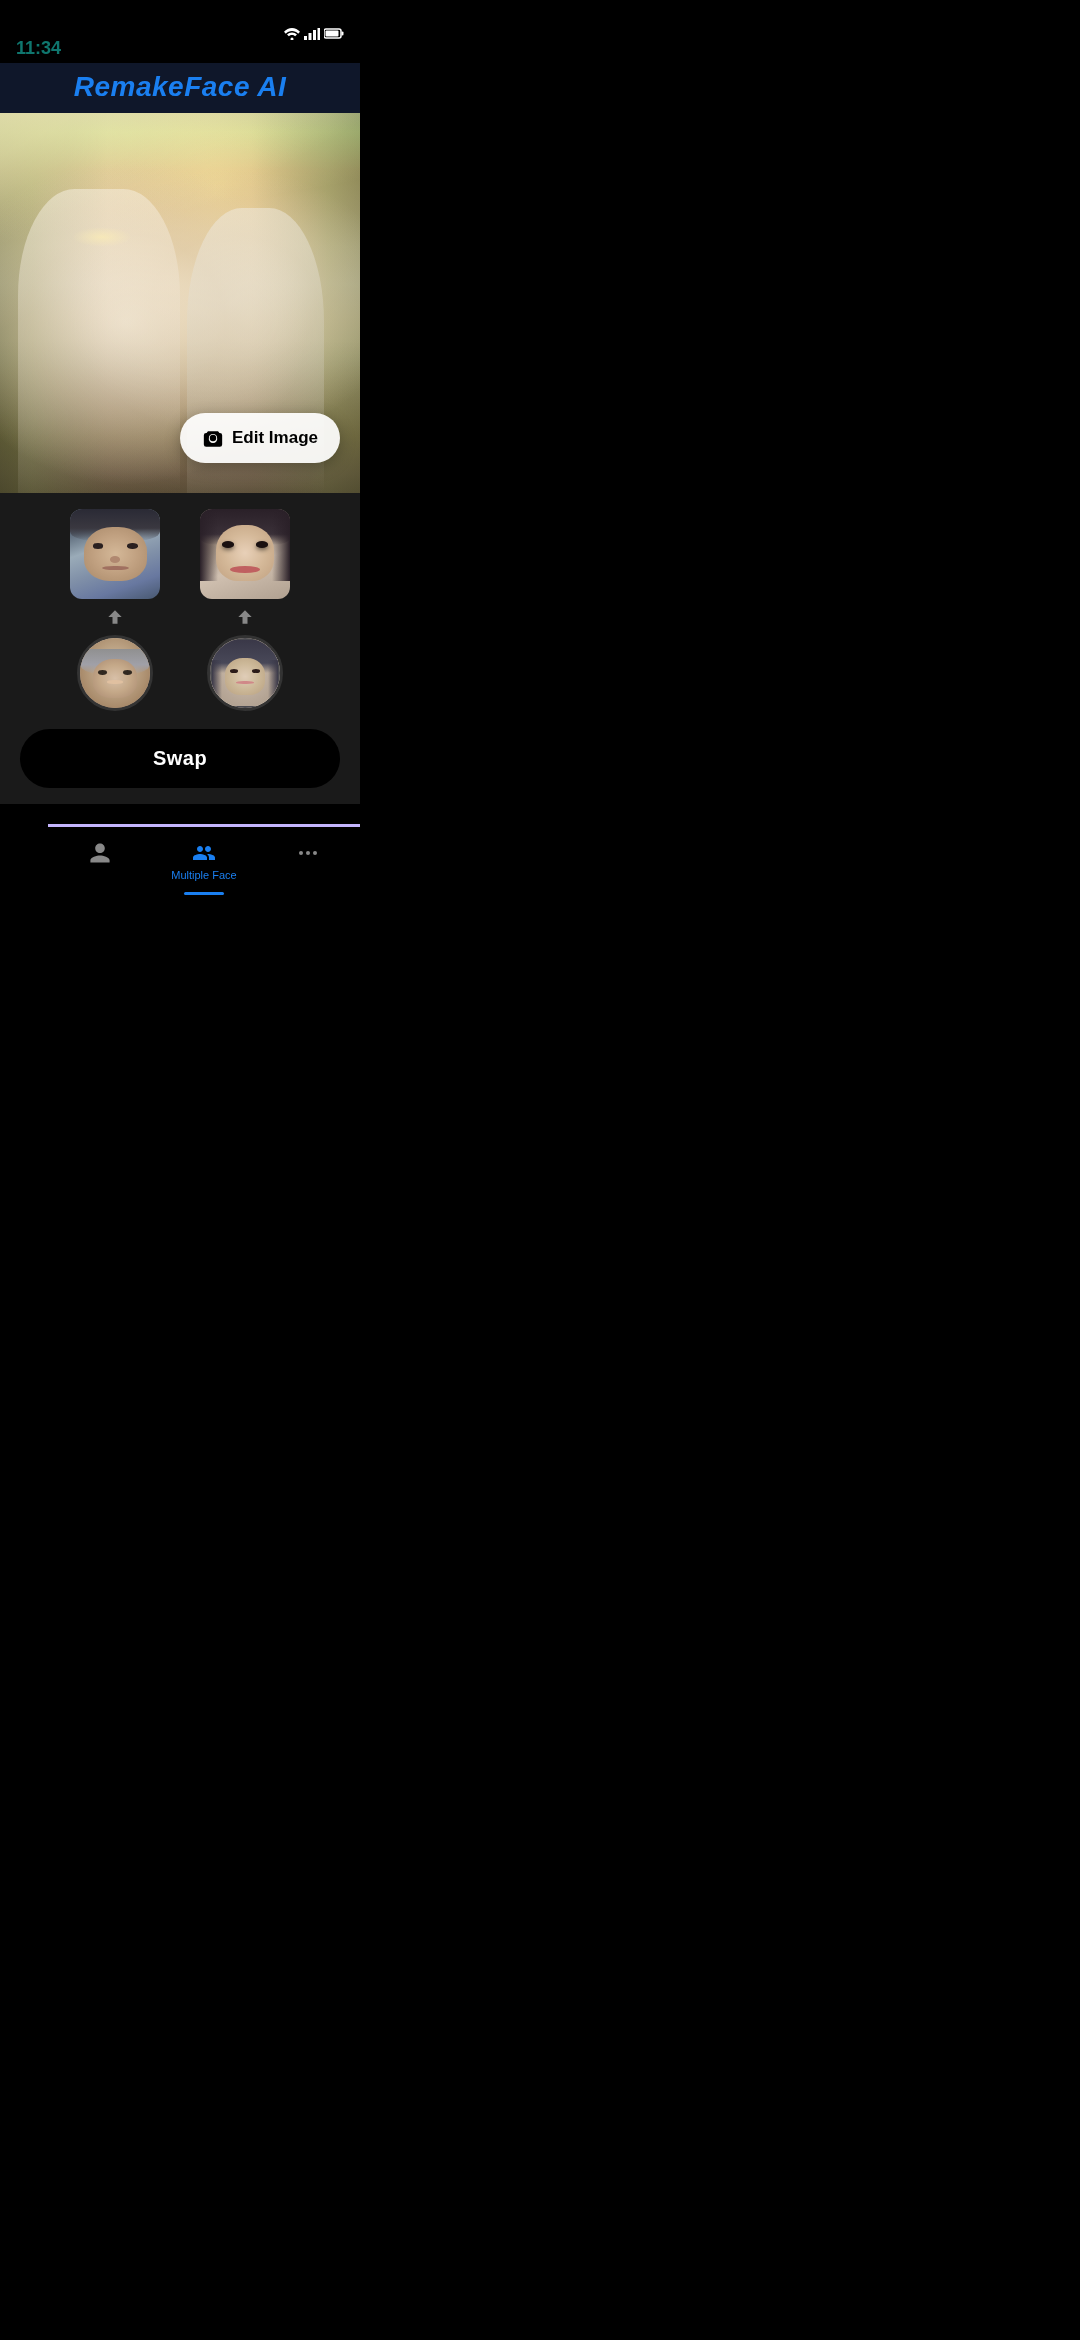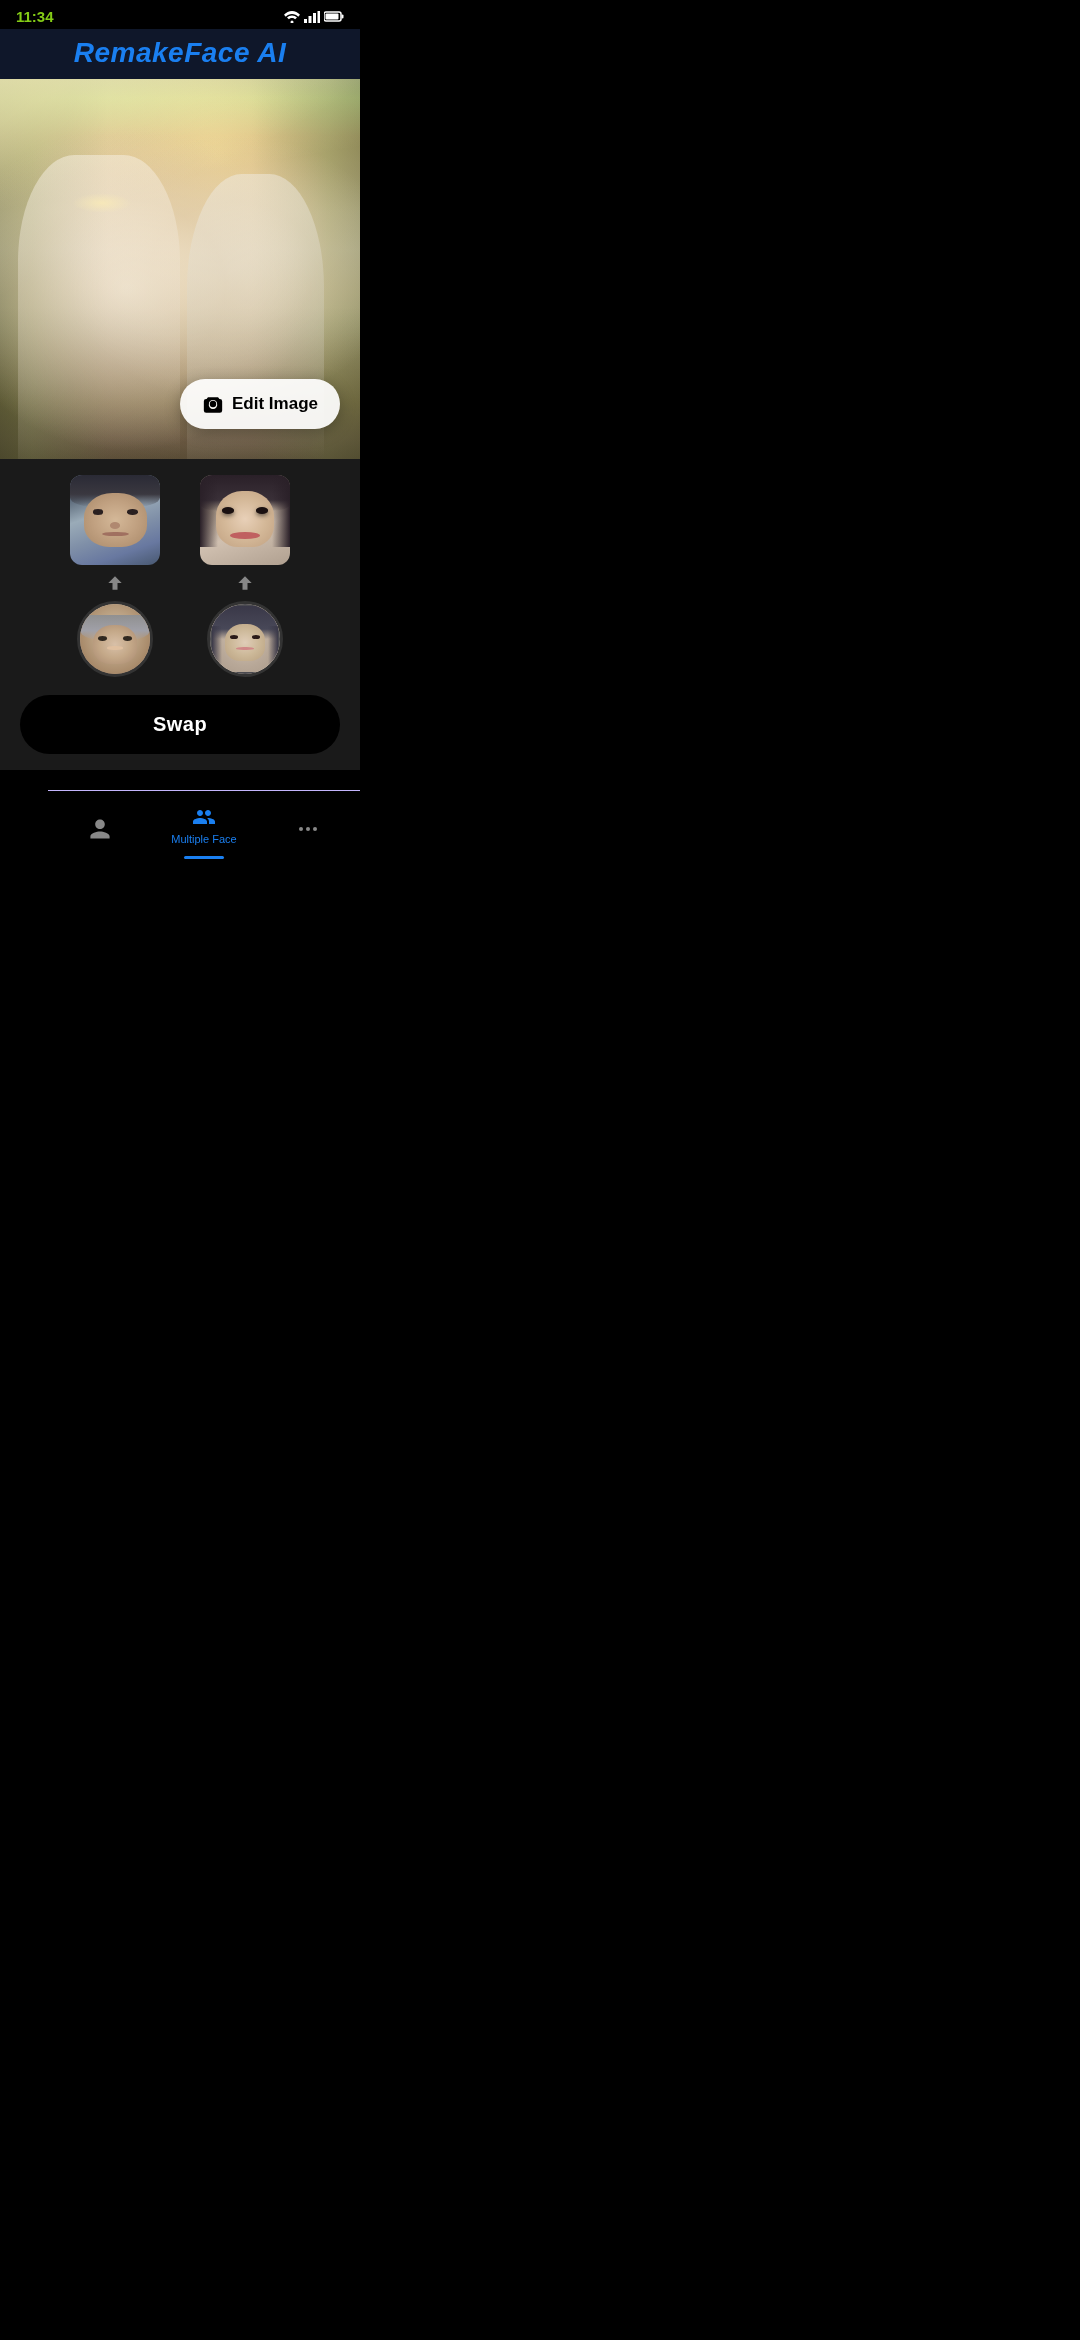--- a/index.html
+++ b/index.html
@@ -22,23 +22,24 @@
     
     .status-bar {
       display: flex;
       justify-content: space-between;
       align-items: center;
       padding: 8px 16px 4px;
       background: #000;
     }
 
     .status-time {
-      font-size: 15px;
+      font-size: 18px;
       font-weight: 600;
-      color: #84cc16;
+      color: #0f766e;
+      margin-top: 30px;
     }
 
     .status-icons {
       display: flex;
       align-items: center;
       gap: 4px;
     }
 
     
     .app-header {
@@ -188,23 +189,23 @@
       cursor: pointer;
       margin-top: 8px;
       letter-spacing: 0.5px;
     }
 
     
     .bottom-nav {
       background: #000;
       display: flex;
       justify-content: space-around;
-      align-items: flex-end;
+      align-items: flex-start;
       padding: 10px 0 16px;
-      border-top: 1px solid #c4b5fd;
+      border-top: 3px solid #c4b5fd;
       position: relative;
       margin-left: 48px;
     }
 
     .nav-item {
       display: flex;
       flex-direction: column;
       align-items: center;
       gap: 4px;
       flex: 1;

